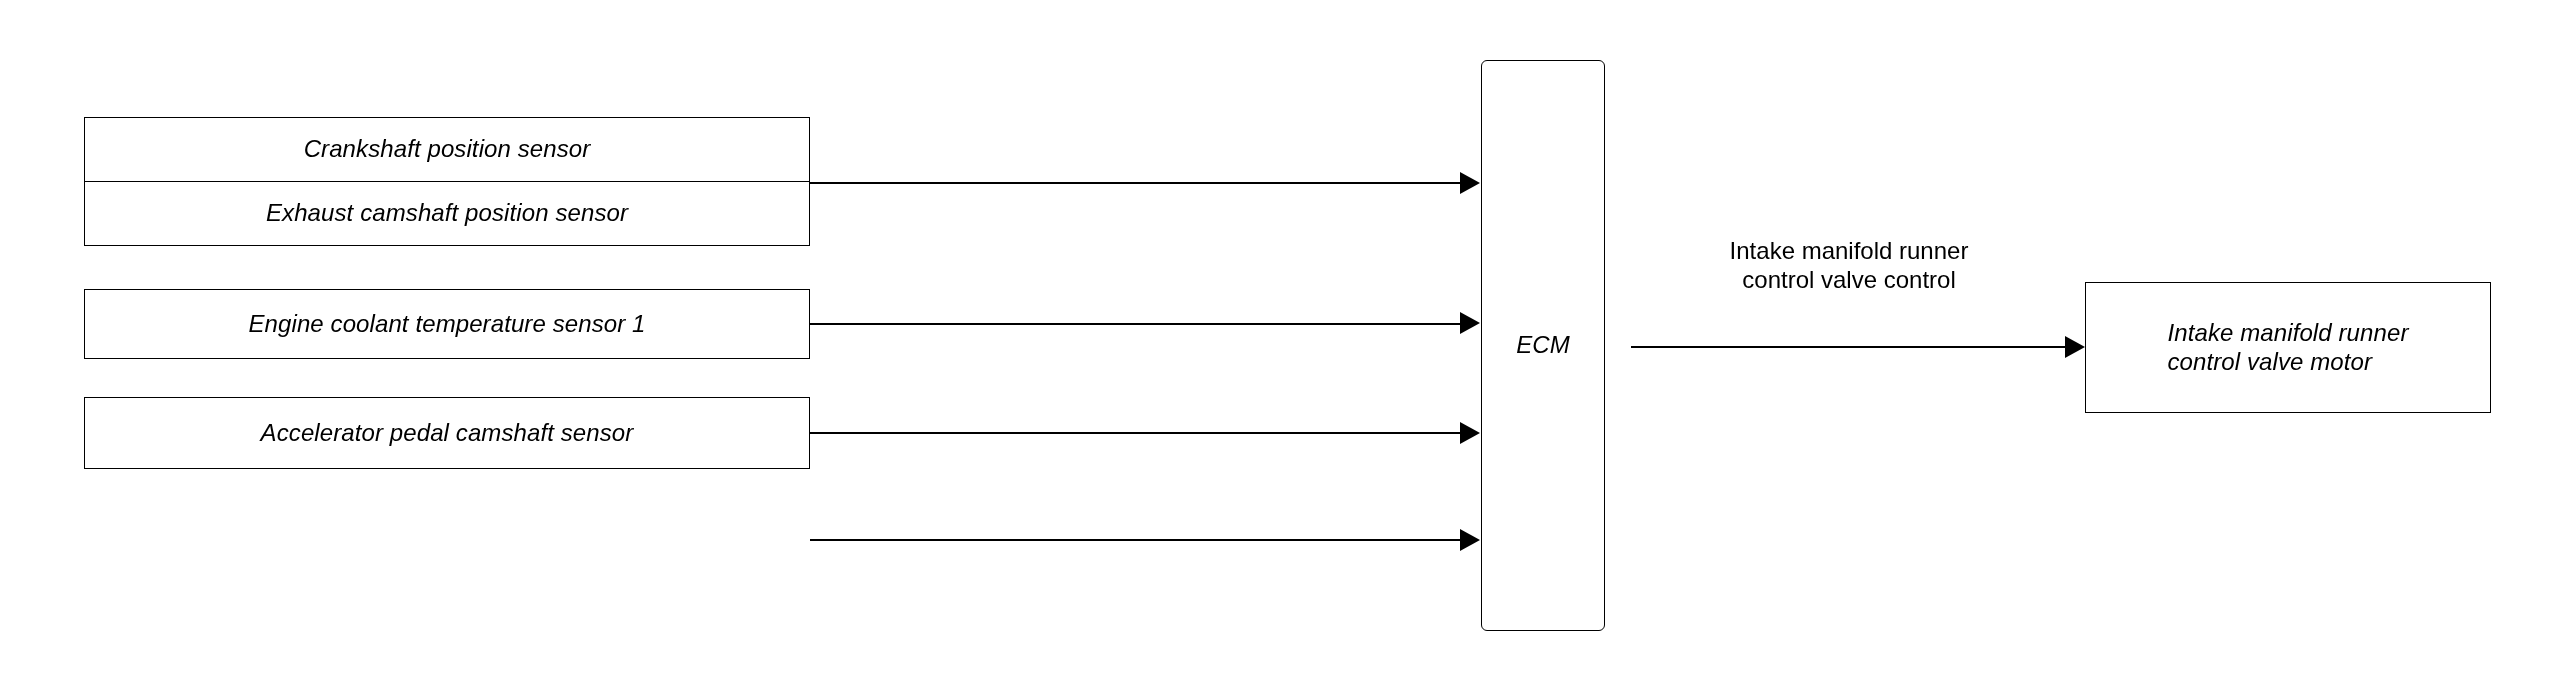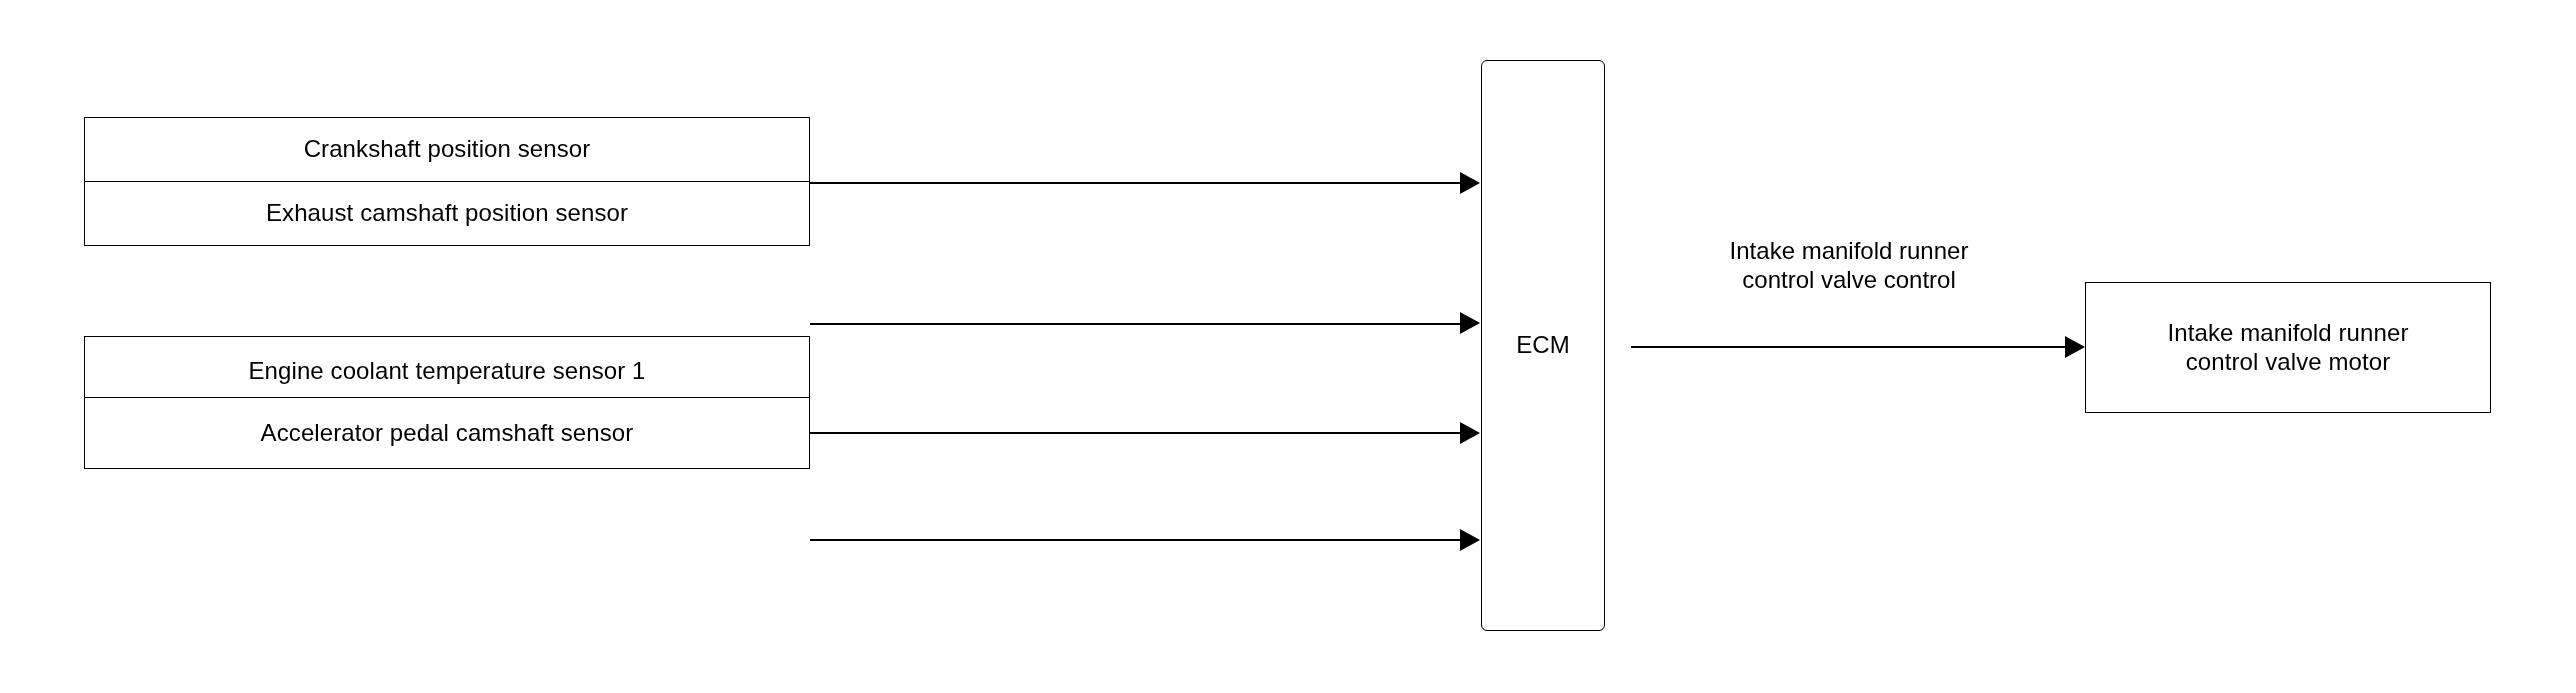--- a/index.html
+++ b/index.html
@@ -24,35 +24,35 @@
     display: flex;
     flex-direction: column;
     align-items: stretch;
     justify-content: center;
   }
   .node .cell {
     flex: 1 1 auto;
     display: flex;
     align-items: center;
     justify-content: center;
-    text-align: center;
     line-height: 1.18;
     white-space: pre-line;
+    font-style: italic;
   }
   .node .cell.divided-top {
     border-bottom: 1.9px solid #000000;
   }
   .label-text {
     font-size: 24px;
     letter-spacing: 0.1px;
   }
 
   
   #node-crank-exhaust { left: 84px; top: 117px; width: 726px; height: 129px; }
-  #node-coolant       { left: 84px; top: 289px; width: 726px; height: 70px; margin-top: 47px; }
+  #node-coolant       { left: 84px; top: 289px; width: 726px; height: 70px; }
   #node-accel         { left: 84px; top: 397px; width: 726px; height: 72px; }
   #node-battery       { left: 84px; top: 504px; width: 726px; height: 72px; }
 
   
   #node-ecm { left: 1481px; top: 60px; width: 124px; height: 571px; border-radius: 6px; }
   #node-ecm .cell { justify-content: center; }
 
   
   #node-actuator { left: 2085px; top: 282px; width: 406px; height: 131px; }
 

